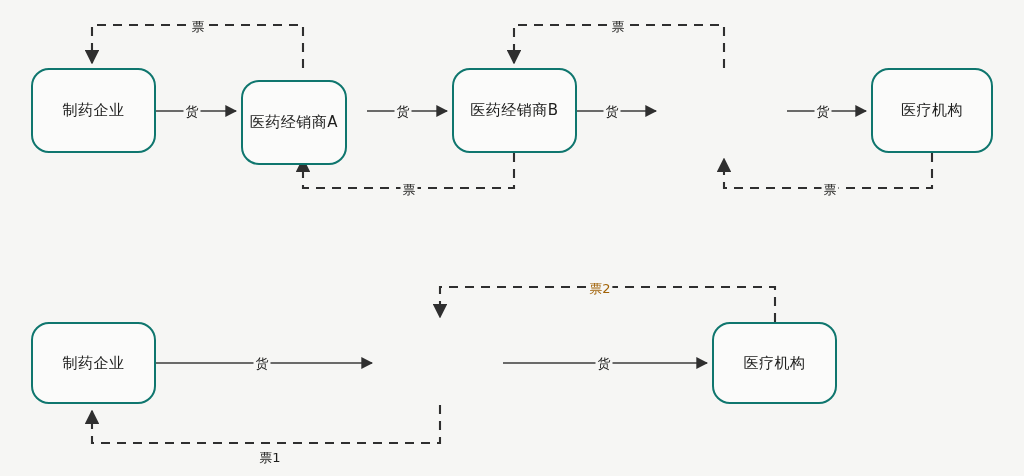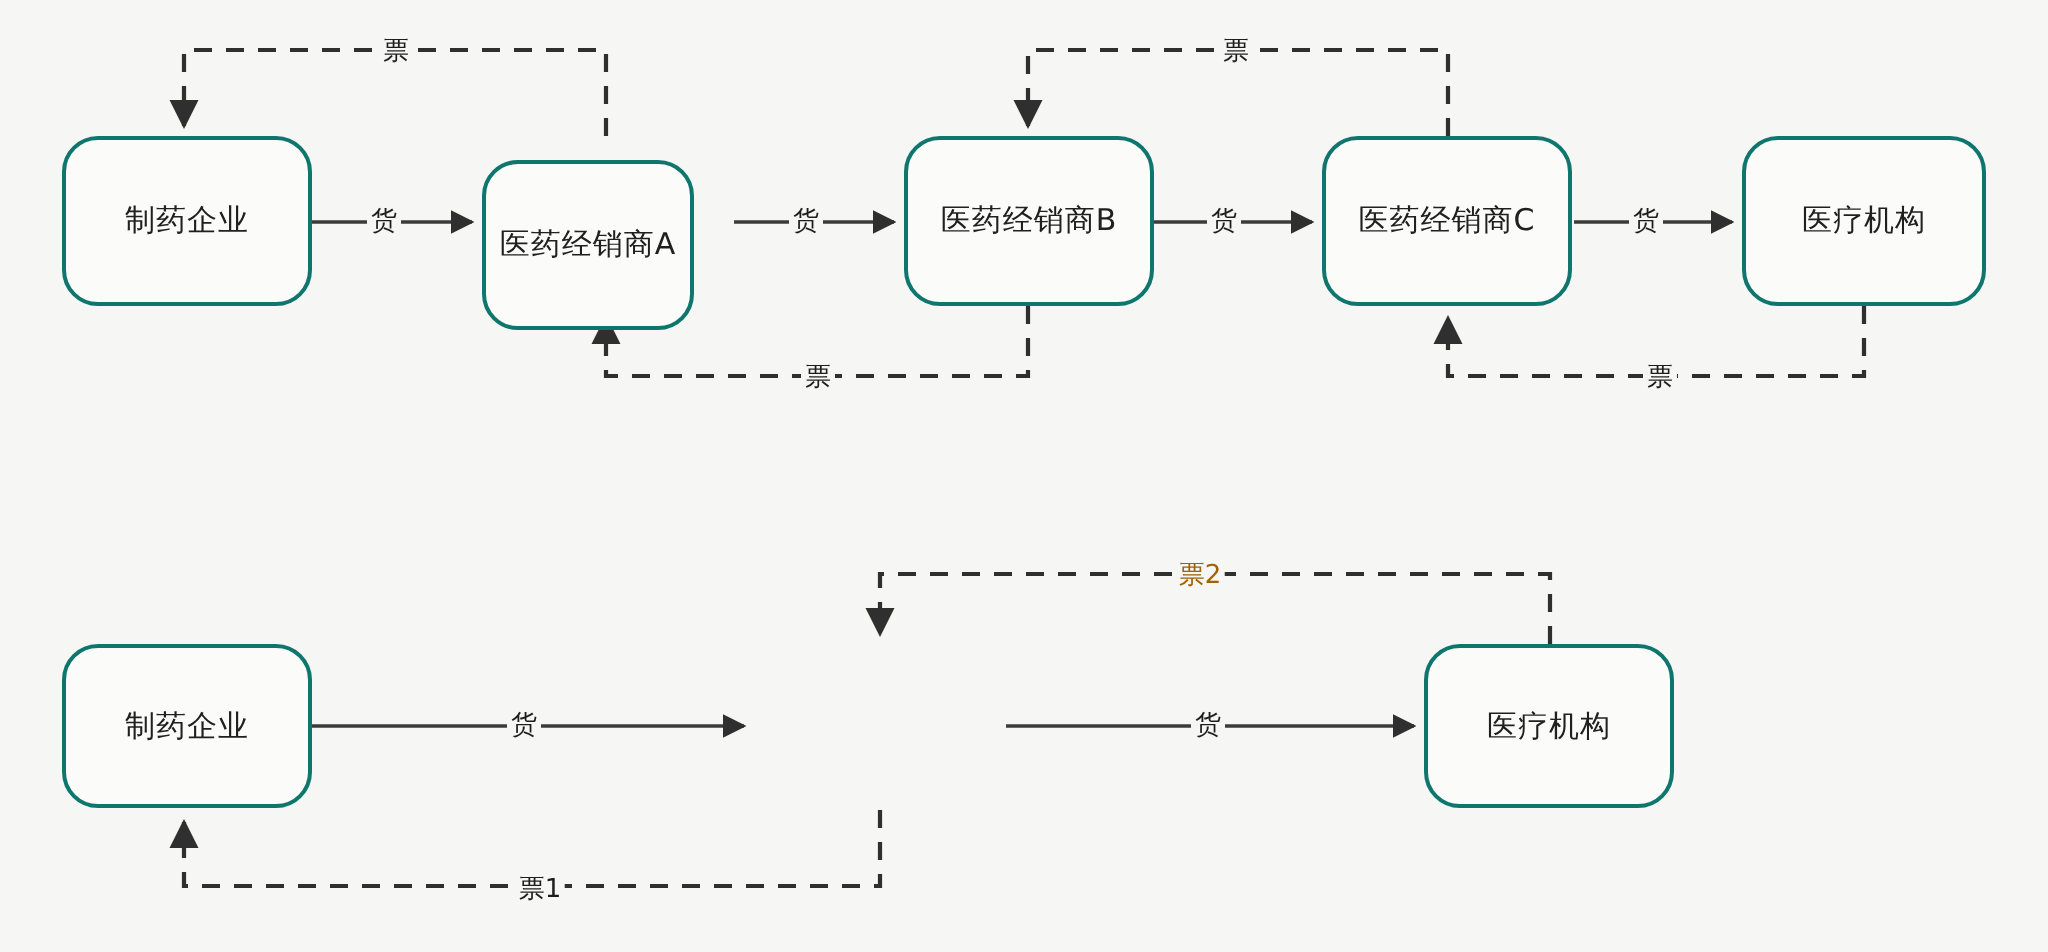--- a/index.html
+++ b/index.html
@@ -126,23 +126,20 @@
   </div>
 
   <div class="node-box" style="left:241px; top:80px; width:106px; height:85px;">
     <span class="node-label">医药经销商A</span>
   </div>
 
   <div class="node-box" style="left:452px; top:68px; width:125px; height:85px;">
     <span class="node-label">医药经销商B</span>
   </div>
 
-  <div class="node-box" style="left:661px; top:68px; width:125px; height:85px;">
-    <span class="node-label">医药经销商C</span>
-  </div>
 
   <div class="node-box" style="left:871px; top:68px; width:122px; height:85px;">
     <span class="node-label">医疗机构</span>
   </div>
 
   <div class="edge-label" style="left:192px; top:111px;">货</div>
   <div class="edge-label" style="left:403px; top:111px;">货</div>
   <div class="edge-label" style="left:612px; top:111px;">货</div>
   <div class="edge-label" style="left:823px; top:111px;">货</div>
 
@@ -156,16 +153,16 @@
   </div>
 
 
   <div class="node-box" style="left:712px; top:322px; width:125px; height:82px;">
     <span class="node-label">医疗机构</span>
   </div>
 
   <div class="edge-label" style="left:262px; top:363px;">货</div>
   <div class="edge-label" style="left:604px; top:363px;">货</div>
 
-  <div class="edge-label" style="left:270px; top:445px;">票1</div>
+  <div class="edge-label" style="left:270px; top:457px;">票1</div>
   <div class="edge-label faint" style="left:600px; top:288px;">票2</div>
 
 </div>
 
 </body></html>

